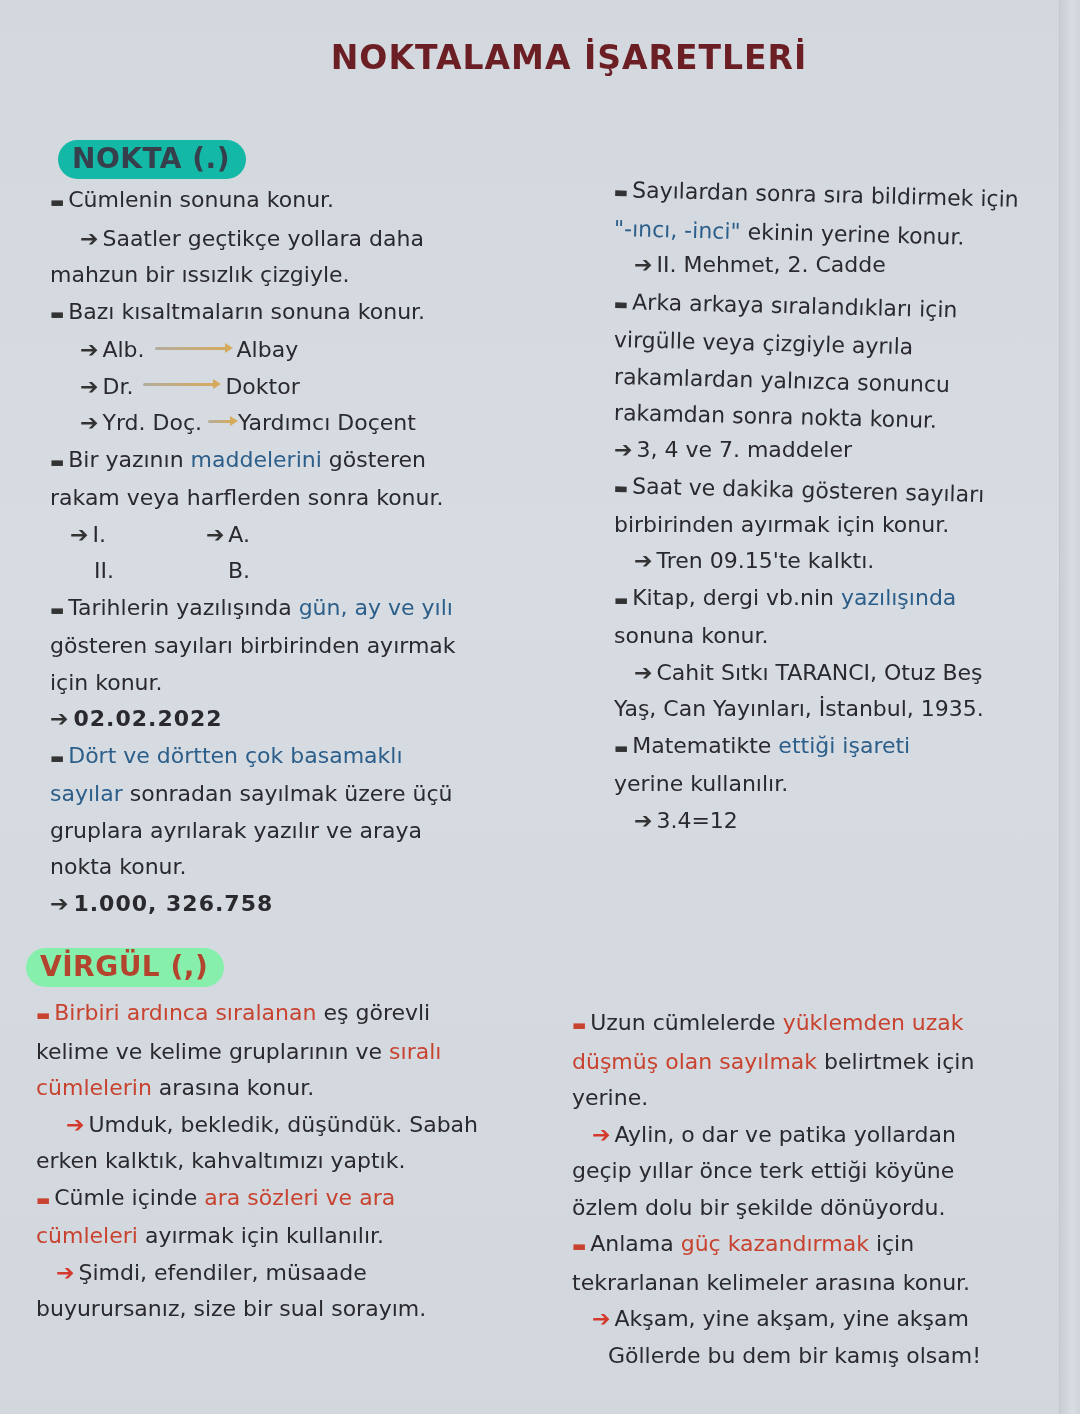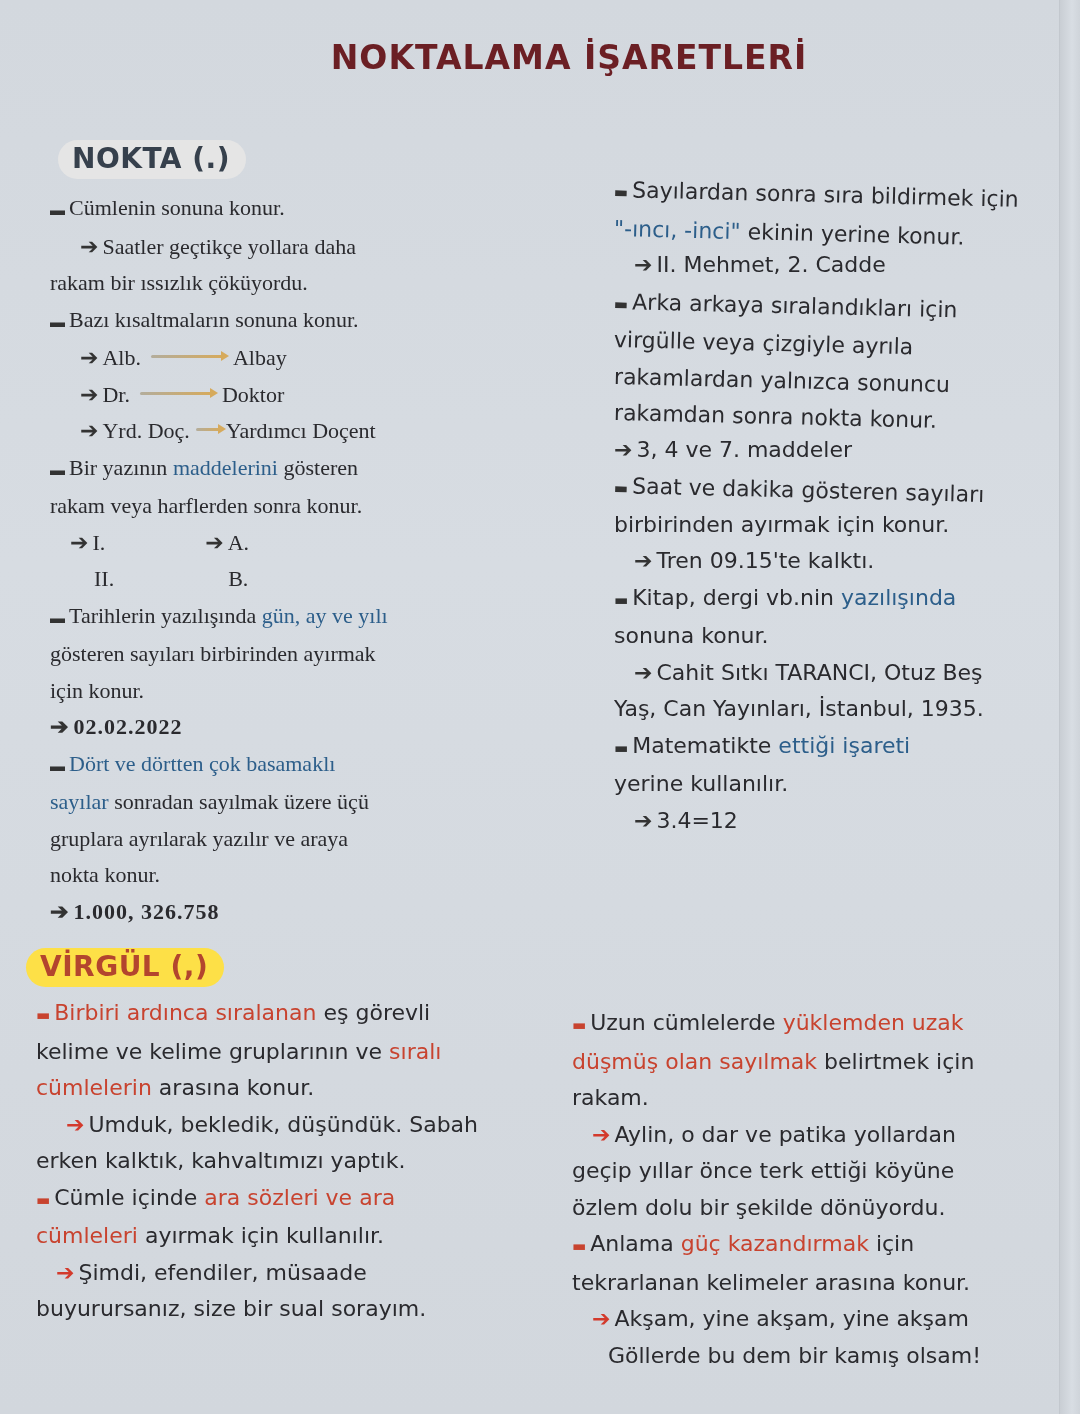--- a/index.html
+++ b/index.html
@@ -16,26 +16,26 @@
     border-left: 1px solid #c3c8ce;
   }
   .title {
     position: absolute; top: 38px; left: 0; width: 1138px; text-align: center;
     font-size: 33px; font-weight: bold; letter-spacing: 1px; color: #6b1f24;
   }
   .heading {
     position: absolute; font-size: 28px; font-weight: bold;
     padding: 2px 16px 4px 14px; border-radius: 22px; letter-spacing: 0.5px;
   }
-  .h-nokta { top: 140px; left: 58px; background: #e5e5e5; color: #36404c; }
-  .h-virgul { top: 948px; left: 26px; background: #fde047; color: #b3452e; }
+  .h-nokta { top: 140px; left: 58px; background: #14b8a6; color: #36404c; }
+  .h-virgul { top: 948px; left: 26px; background: #86efac; color: #b3452e; }
 
   .col { position: absolute; font-size: 22px; line-height: 36.5px; }
   .col .line { white-space: nowrap; display: block; }
-  .c1 { top: 190px; left: 50px; width: 500px; font-family: Liberation Serif, serif; }
+  .c1 { top: 182px; left: 50px; width: 500px; }
   .c2 { top: 172px; left: 614px; width: 450px; }
   .c3 { top: 995px; left: 36px; width: 530px; }
   .c4 { top: 1005px; left: 572px; width: 450px; }
 
   .bullet { color: #333; font-size: 15px; margin-right: 4px; }
   .arrow { color: #333; margin-right: 4px; }
   .arrow.red { color: #d33a2c; }
   .blue { color: #2c5e8a; }
   .red { color: #c8432f; }
   .gold-arrow {
@@ -61,21 +61,21 @@
 
 <div class="page-edge"></div>
 
 <div class="title">NOKTALAMA İŞARETLERİ</div>
 
 <div class="heading h-nokta">NOKTA (.)</div>
 
 <div class="col c1">
   <span class="line"><span class="bullet">▬</span><span>Cümlenin sonuna konur.</span></span>
   <span class="line ind1"><span class="arrow">➔</span><span>Saatler geçtikçe yollara daha</span></span>
-  <span class="line">rakam bir ıssızlık çöküyordu.</span>
+  <span class="line">mahzun bir ıssızlık çizgiyle.</span>
   <span class="line"><span class="bullet">▬</span><span>Bazı kısaltmaların sonuna konur.</span></span>
   <span class="line ind1"><span class="arrow">➔</span><span>Alb.</span><span class="gold-arrow"></span><span>Albay</span></span>
   <span class="line ind1"><span class="arrow">➔</span><span>Dr.</span><span class="gold-arrow"></span><span>Doktor</span></span>
   <span class="line ind1"><span class="arrow">➔</span><span>Yrd. Doç.</span><span class="gold-arrow short"></span><span>Yardımcı Doçent</span></span>
   <span class="line"><span class="bullet">▬</span><span>Bir yazının </span><span class="blue">maddelerini</span><span> gösteren</span></span>
   <span class="line">rakam veya harflerden sonra konur.</span>
   <span class="line ind2"><span class="arrow">➔</span><span>I.</span><span class="spacer"></span><span class="arrow">➔</span><span>A.</span></span>
   <span class="line" style="padding-left:44px"><span>II.</span><span class="spacer2"></span><span>B.</span></span>
   <span class="line"><span class="bullet">▬</span><span>Tarihlerin yazılışında </span><span class="blue">gün, ay ve yılı</span></span>
   <span class="line">gösteren sayıları birbirinden ayırmak</span>
@@ -119,21 +119,21 @@
   <span class="line">erken kalktık, kahvaltımızı yaptık.</span>
   <span class="line"><span class="bullet red">▬</span><span>Cümle içinde </span><span class="red">ara sözleri ve ara</span></span>
   <span class="line"><span class="red">cümleleri</span><span> ayırmak için kullanılır.</span></span>
   <span class="line ind2"><span class="arrow red">➔</span><span>Şimdi, efendiler, müsaade</span></span>
   <span class="line">buyurursanız, size bir sual sorayım.</span>
 </div>
 
 <div class="col c4">
   <span class="line"><span class="bullet red">▬</span><span>Uzun cümlelerde </span><span class="red">yüklemden uzak</span></span>
   <span class="line"><span class="red">düşmüş olan sayılmak</span><span> belirtmek için</span></span>
-  <span class="line">rakam.</span>
+  <span class="line">yerine.</span>
   <span class="line ind2"><span class="arrow red">➔</span><span>Aylin, o dar ve patika yollardan</span></span>
   <span class="line">geçip yıllar önce terk ettiği köyüne</span>
   <span class="line">özlem dolu bir şekilde dönüyordu.</span>
   <span class="line"><span class="bullet red">▬</span><span>Anlama </span><span class="red">güç kazandırmak</span><span> için</span></span>
   <span class="line">tekrarlanan kelimeler arasına konur.</span>
   <span class="line ind2"><span class="arrow red">➔</span><span>Akşam, yine akşam, yine akşam</span></span>
   <span class="line ind3">Göllerde bu dem bir kamış olsam!</span>
 </div>
 
 </body></html>

